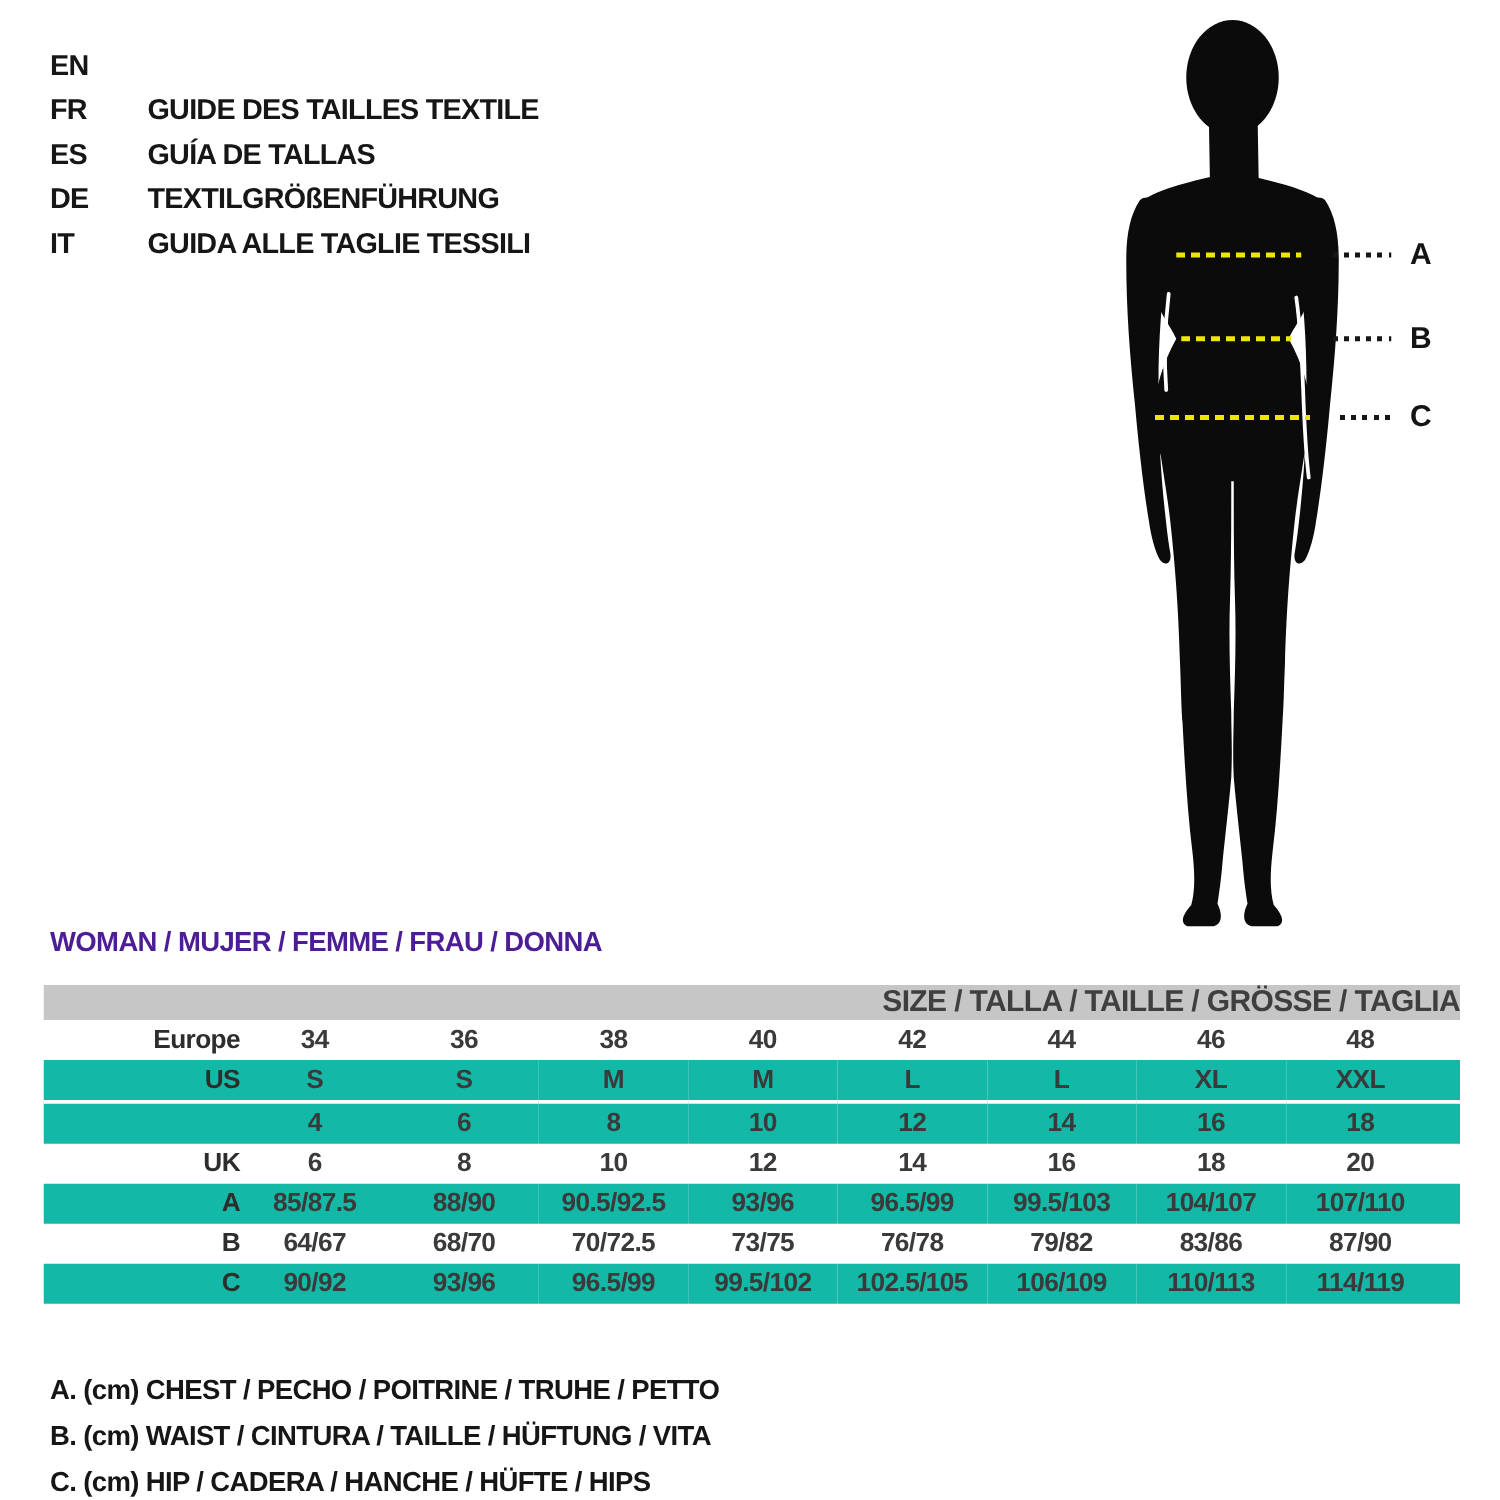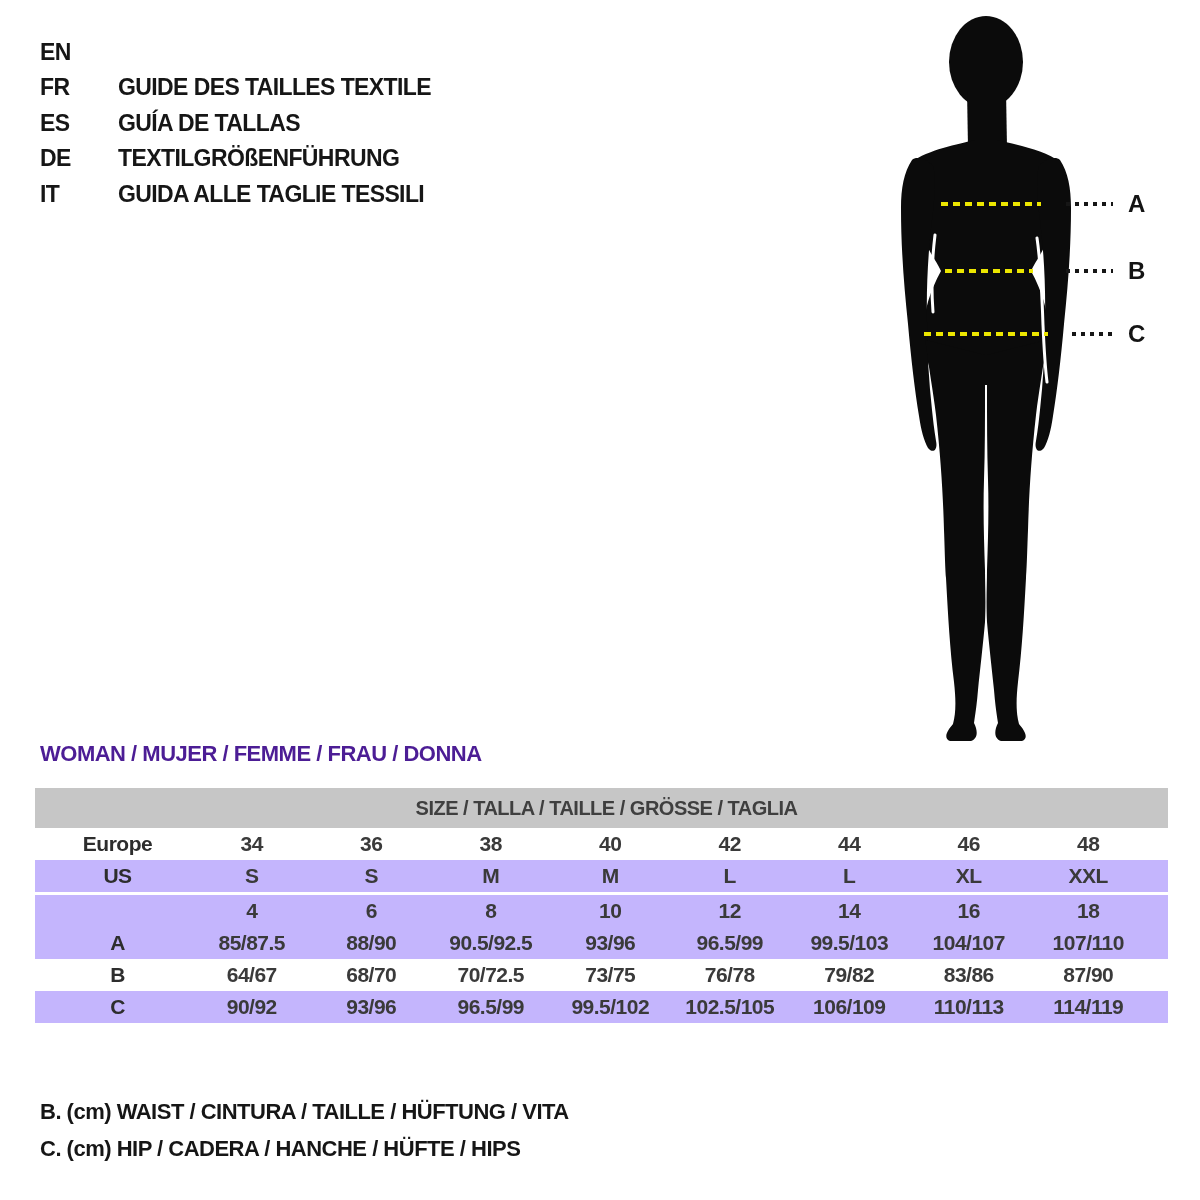--- a/index.html
+++ b/index.html
@@ -14,29 +14,29 @@
   
   .fig-svg{position:absolute;left:855px;top:10px;}
   .dash{position:absolute;height:4px;background:repeating-linear-gradient(90deg,#ece600 0 7px,rgba(0,0,0,0) 7px 12px);}
   .dots{position:absolute;height:4px;background:repeating-linear-gradient(90deg,#161616 0 4px,rgba(0,0,0,0) 4px 9px);}
   .mlabel{position:absolute;font-weight:700;font-size:24px;letter-spacing:-0.5px;color:#141414;line-height:26px;}
   
   .gender{position:absolute;left:40px;top:741px;font-weight:700;font-size:22px;letter-spacing:-0.5px;color:#4c1d95;}
   
   table.sizes{position:absolute;left:35px;top:788px;width:1133px;border-collapse:collapse;table-layout:fixed;}
   table.sizes thead th{
-    background:#c6c6c6;text-align:center;padding:0 0 0 10px;height:40px;
-    font-size:20px;font-weight:700;letter-spacing:-0.5px;color:#3f3f3f;
+    background:#c6c6c6;text-align:right;padding:0 0 0 10px;height:28px;
+    font-size:24px;font-weight:700;letter-spacing:-0.5px;color:#3f3f3f;
   }
   table.sizes td{
     height:32px;padding:0;text-align:center;vertical-align:middle;
     font-size:21px;font-weight:700;letter-spacing:-0.5px;color:#3a3a3a;
   }
-  table.sizes td.lbl{text-align:center;padding-left:8px;color:#2d2d2d;}
-  tr.gray{background:#c4b5fd;}
+  table.sizes td.lbl{text-align:right;padding-left:8px;color:#2d2d2d;}
+  tr.gray{background:#14b8a6;}
   tr.sep td{border-top:3px solid #ffffff;}
   
   .legend{position:absolute;left:40px;top:1093px;}
   .legend-line{height:37px;display:flex;align-items:center;font-weight:700;font-size:22px;letter-spacing:-0.5px;color:#161616;}
 </style>
 </head>
 <body>
 
 <div class="page">
 
@@ -179,20 +179,32 @@
         <td>4</td>
         <td>6</td>
         <td>8</td>
         <td>10</td>
         <td>12</td>
         <td>14</td>
         <td>16</td>
         <td>18</td>
         <td></td>
       </tr>
+      <tr>
+        <td class="lbl">UK</td>
+        <td>6</td>
+        <td>8</td>
+        <td>10</td>
+        <td>12</td>
+        <td>14</td>
+        <td>16</td>
+        <td>18</td>
+        <td>20</td>
+        <td></td>
+      </tr>
       <tr class="gray">
         <td class="lbl">A</td>
         <td>85/87.5</td>
         <td>88/90</td>
         <td>90.5/92.5</td>
         <td>93/96</td>
         <td>96.5/99</td>
         <td>99.5/103</td>
         <td>104/107</td>
         <td>107/110</td>
@@ -219,17 +231,18 @@
         <td>102.5/105</td>
         <td>106/109</td>
         <td>110/113</td>
         <td>114/119</td>
         <td></td>
       </tr>
     </tbody>
   </table>
 
   <div class="legend">
+    <div class="legend-line">A. (cm) CHEST / PECHO / POITRINE / TRUHE / PETTO</div>
     <div class="legend-line">B. (cm) WAIST / CINTURA / TAILLE / HÜFTUNG / VITA</div>
     <div class="legend-line">C. (cm) HIP / CADERA / HANCHE / HÜFTE / HIPS</div>
   </div>
 
 </div>
 
 </body></html>

